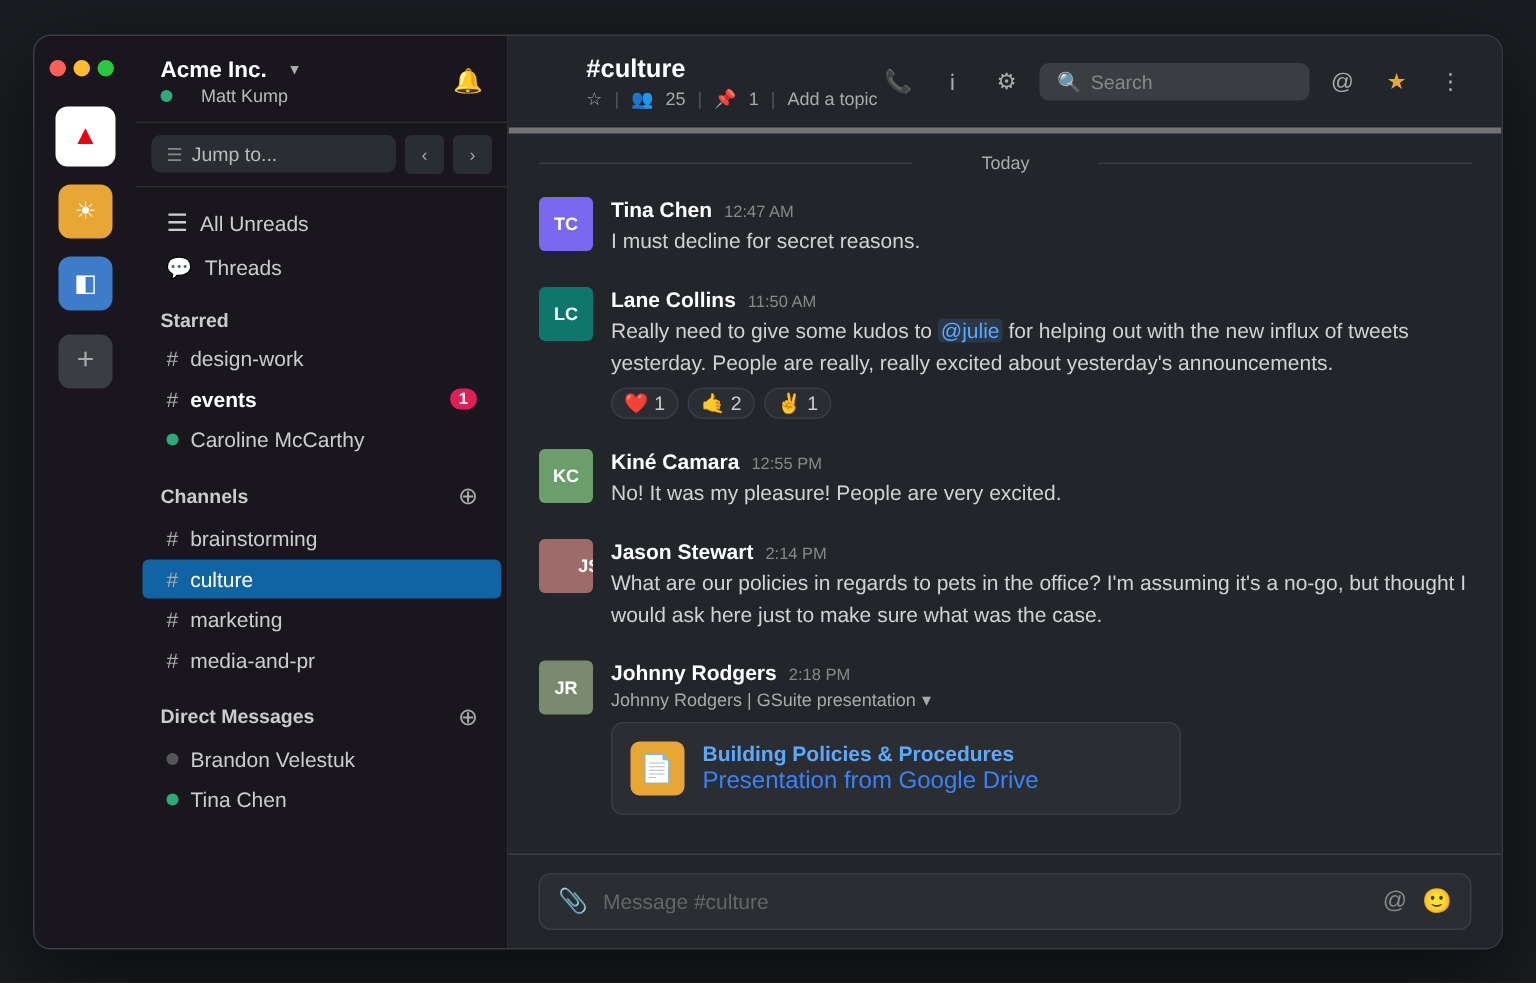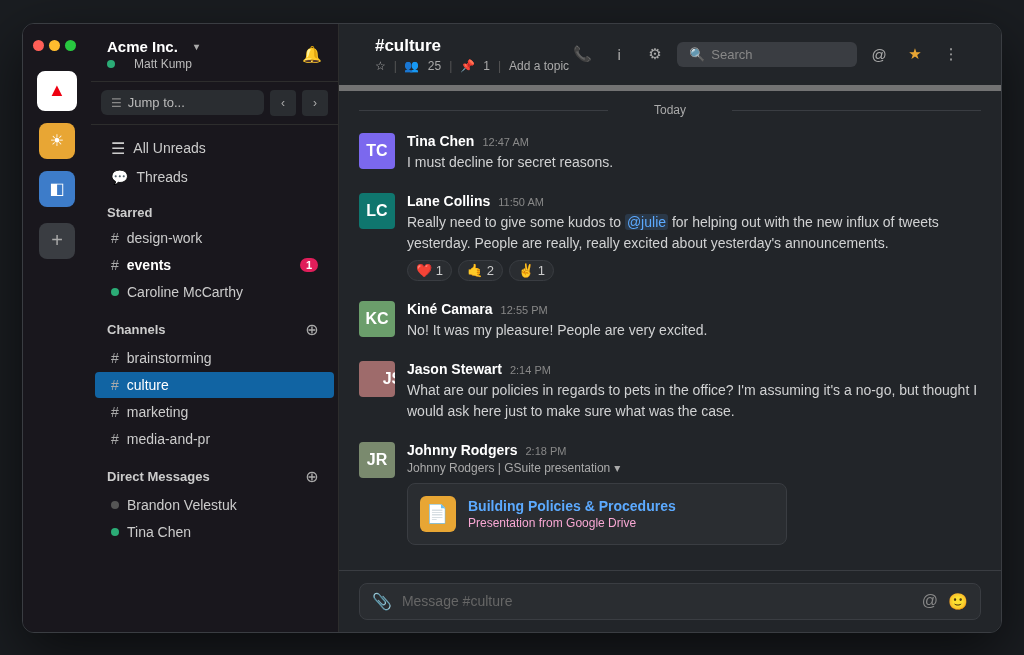--- a/index.html
+++ b/index.html
@@ -230,24 +230,24 @@
     
     .main-content {
       flex: 1;
       display: flex;
       flex-direction: column;
       background: #222529;
       overflow: hidden;
     }
     .channel-header {
       padding: 12px 20px;
-      border-bottom: 6px solid #737373;
-      display: flex;
-      align-items: center;
-      justify-content: center;
+      border-bottom: 4px solid #737373;
+      display: flex;
+      align-items: center;
+      justify-content: flex-end;
       background: #222529;
       flex-shrink: 0;
     }
     .channel-title-area { display: flex; flex-direction: column; }
     .channel-name {
       font-size: 17px;
       font-weight: 700;
       color: #fff;
       display: flex;
       align-items: center;
@@ -340,21 +340,21 @@
       flex-shrink: 0;
       overflow: hidden;
       background: #555;
     }
     .avatar-img {
       width: 100%;
       height: 100%;
       display: flex;
       align-items: center;
       justify-content: center;
-      font-size: 16px;
+      font-size: 12px;
       font-weight: 700;
       color: #fff;
     }
     .avatar-tc { background: #7b68ee; }
     .avatar-lc { background: #0f766e; }
     .avatar-kc { background: #6b9e6b; }
     .avatar-js { background: #9e6b6b; padding-left: 31px; }
     .avatar-jr { background: #7a8a6e; }
     .message-content { flex: 1; }
     .message-header {
@@ -425,22 +425,22 @@
       flex-shrink: 0;
     }
     .attachment-info { flex: 1; }
     .attachment-title {
       font-size: 14px;
       font-weight: 700;
       color: #5caaff;
       cursor: pointer;
     }
     .attachment-sub {
-      font-size: 12px;
-      color: #f9a8d4;
+      font-size: 16px;
+      color: #3b82f6;
       margin-top: 2px;
     }
     .gsuite-label {
       font-size: 12px;
       color: #aaa;
       display: flex;
       align-items: center;
       gap: 4px;
       margin-top: 2px;
     }

